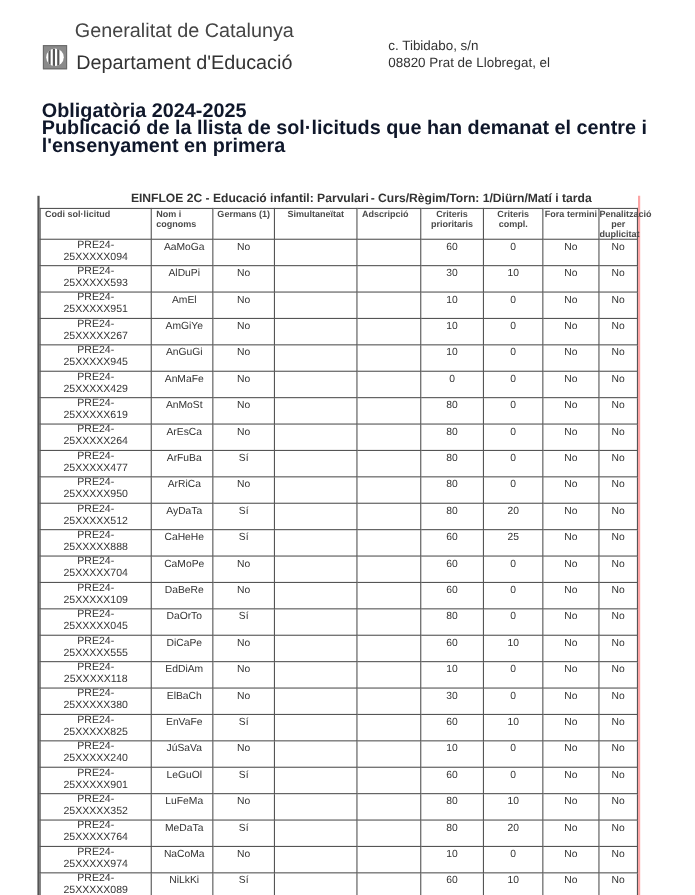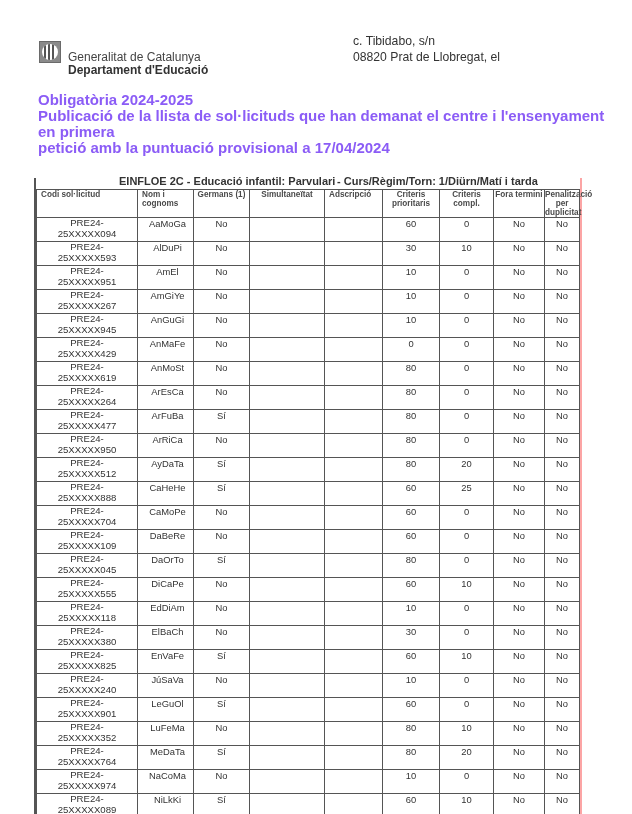--- a/index.html
+++ b/index.html
@@ -1,23 +1,23 @@
 <!DOCTYPE html>
 <html><head>
 <meta charset="utf-8">
 <style>
   html, body { margin:0; padding:0; background:#ffffff; }
   body { width:632px; height:814px; position:relative; overflow:hidden; font-family:"Liberation Sans", sans-serif; color:#1f1f1f; }
   .logo { position:absolute; left:39px; top:41px; width:22px; height:22px; border:1px solid #6a6a6a; background:#8a8a8a; box-sizing:border-box; }
   .logo .ring { position:absolute; left:2px; top:2px; width:16px; height:16px; border-radius:50%; background:#fff; overflow:hidden; }
   .logo .bar { position:absolute; top:0; width:2px; height:16px; background:#555; }
-  .org { position:absolute; left:68px; top:51px; font-size:12px; line-height:13px; color:#444; }
-  .org .l2 { font-weight:bold; color:#333; }
+  .org { position:absolute; left:68px; top:22px; font-size:18px; line-height:13px; color:#444;text-align:center; }
+  .org .l2 { font-weight:normal; color:#333;margin-top:16px; }
   .addr { position:absolute; left:353px; top:33px; font-size:12.2px; line-height:16px; color:#333; }
-  .titles { position:absolute; left:38px; top:92px; font-size:15px; line-height:16px; font-weight:bold; color:#8b5cf6; width:575px; }
+  .titles { position:absolute; left:38px; top:92px; font-size:18px; line-height:16px; font-weight:bold; color:#0f172a; width:575px; }
   .tbl-wrap { position:absolute; left:34px; top:178px; width:548px; border-left:2px solid #555; border-right:2px solid #fca5a5; border-bottom:2px solid #555; box-sizing:border-box; }
   .caption { height:11px; position:relative; }
   .caption span { position:absolute; top:-3px; font-size:11px; font-weight:bold; color:#333; white-space:nowrap; }
   table { border-collapse:collapse; width:100%; table-layout:fixed; }
   th, td { border:1px solid #555; padding:0; vertical-align:top; font-size:9.4px; }
   th { font-weight:bold; color:#4a4a4a; line-height:9px; height:21px; text-align:center; font-size:8.2px; }
   th.left { text-align:left; padding-left:4px;margin-left:36px; }
   td { height:22px; line-height:10.5px; color:#333; }
   td.code { text-align:center; font-size:9.6px; }
   td.name { text-align:center; padding-left:4px; padding-top:1px; }
@@ -39,21 +39,20 @@
 </div>
 
 <div class="addr">
   <div>c. Tibidabo, s/n</div>
   <div>08820 Prat de Llobregat, el</div>
 </div>
 
 <div class="titles">
   <div>Obligatòria 2024-2025</div>
   <div>Publicació de la llista de sol·licituds que han demanat el centre i l'ensenyament en primera</div>
-  <div>petició amb la puntuació provisional a 17/04/2024</div>
 </div>
 
 <div class="tbl-wrap">
   <div class="caption">
     <span style="left:83px">EINFLOE 2C - Educació infantil: Parvulari</span>
     <span style="left:301px">- Curs/Règim/Torn:  1/Diürn/Matí i tarda</span>
   </div>
   <table>
     <colgroup>
       <col style="width:101px">

